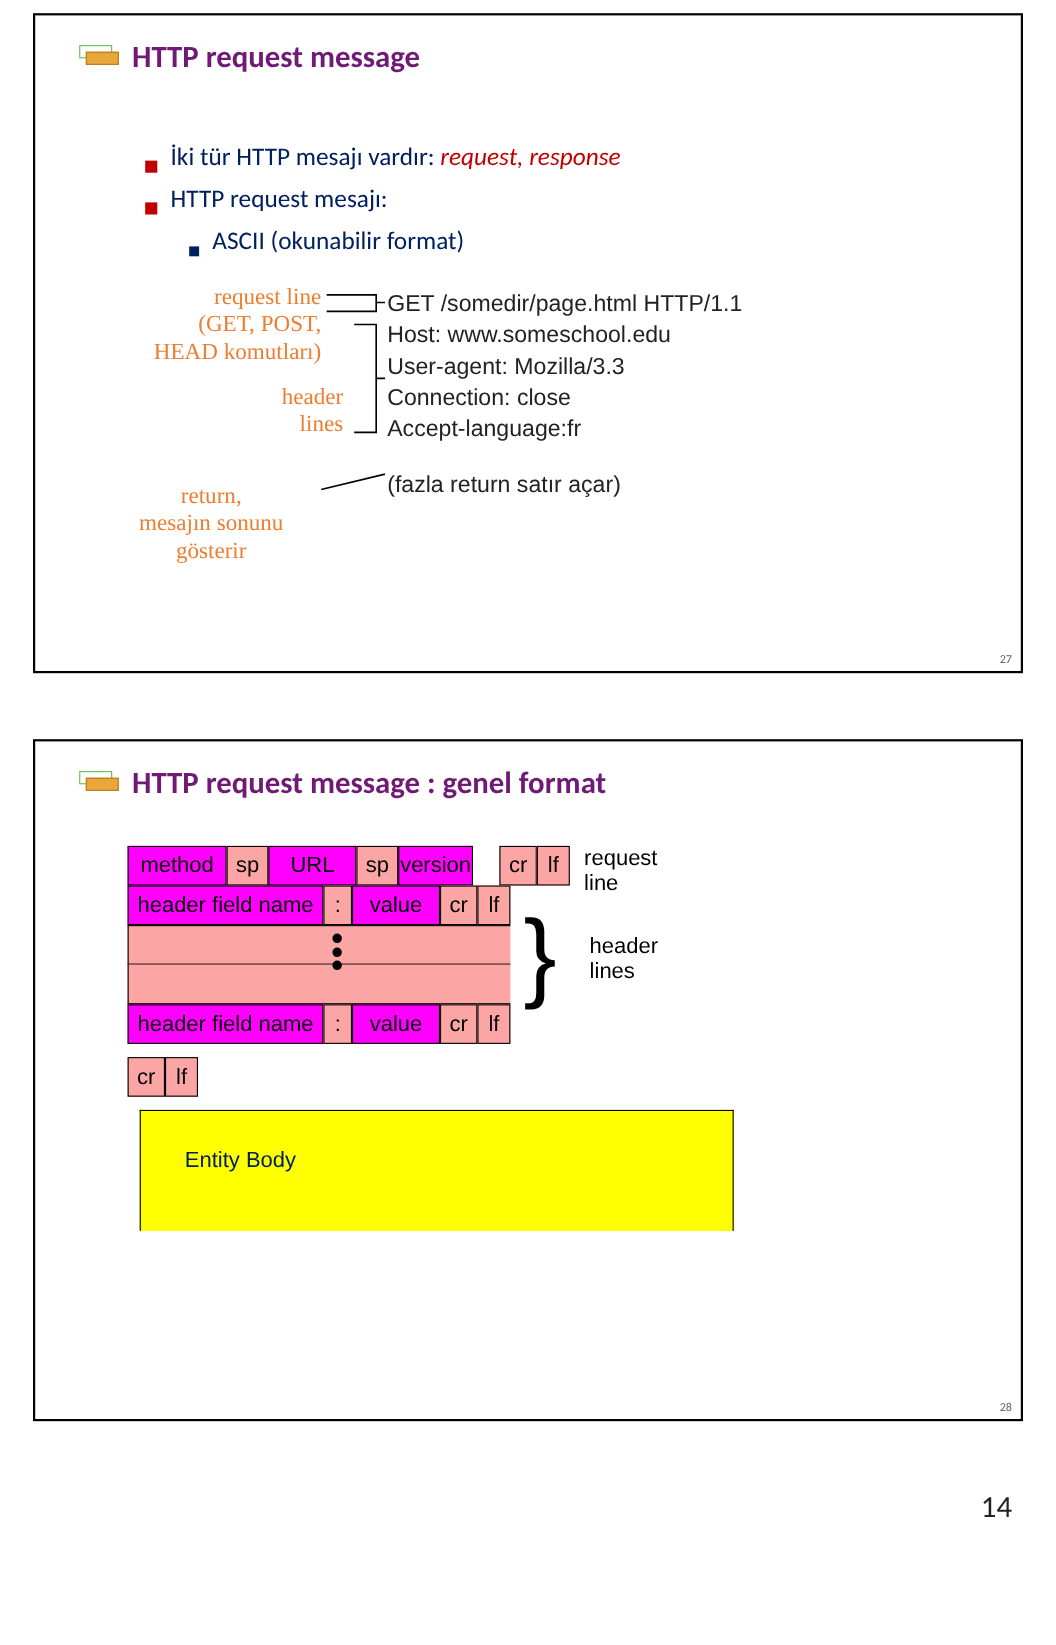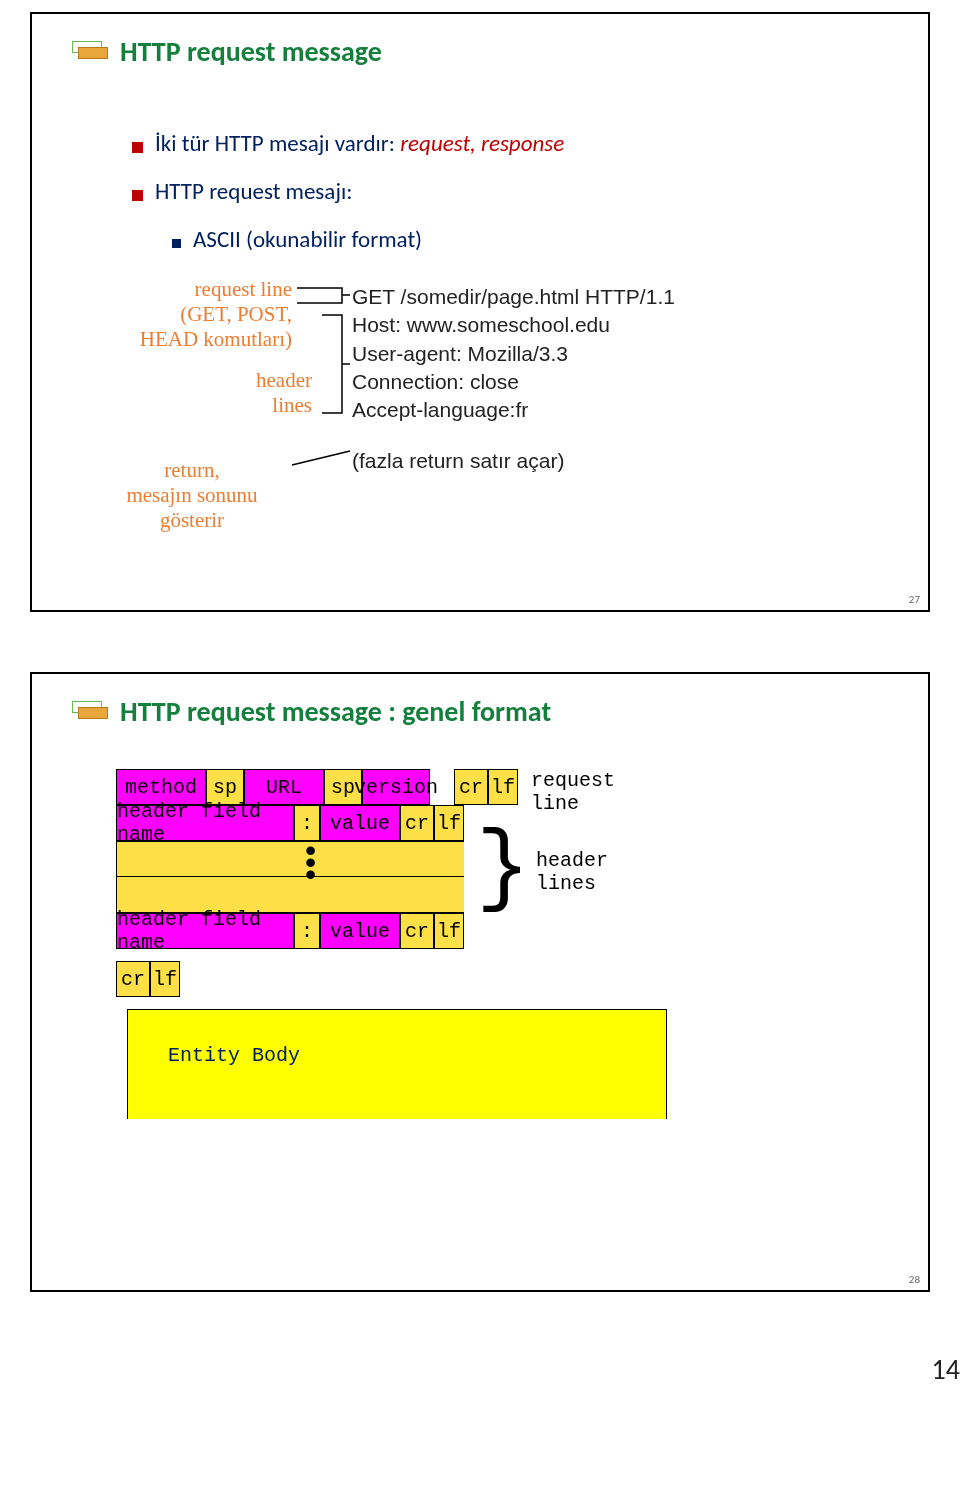--- a/index.html
+++ b/index.html
@@ -41,35 +41,35 @@
     left: 6px;
     background: #e8a63b;
     border-color: #b57a1a;
   }
   .title-icon .bar.back {
     top: 4px;
     left: 0;
     border-color: #6b5;
   }
   .slide h1 {
-    color: #15803d;
+    color: #701a75;
     font-size: 28px;
     font-weight: 700;
     margin: 0;
   }
   .body-list {
     margin: 60px 0 0 80px;
     font-size: 23px;
     color: #002060;
   }
   .li-row {
     display: flex;
-    align-items: center;
+    align-items: flex-end;
     gap: 12px;
-    margin: 20px 0;
+    margin: 10px 0;
   }
   .bullet-sq {
     width: 11px; height: 11px; background: #c00000; margin-top: 9px; flex-shrink:0;
   }
   .sub { margin-left: 40px; }
   .sub .bullet-sq { background:#002060; width:9px;height:9px; margin-top:9px;}
   .italic { font-style: italic; }
   .handw {
     color: #ed7d31;
     font-family: "Comic Sans MS", cursive;
@@ -104,38 +104,39 @@
     position: absolute;
     right: 8px;
     bottom: 4px;
     font-size: 11px;
     color: #666;
   }
   .footer-num {
     text-align: right;
     font-size: 28px;
     color: #222;
+    margin-right: 40px;
     margin-bottom: 20px;
   }
 
   
   .diagram {
     position: relative;
     margin: 40px auto 0 auto;
     width: 700px;
     height: 420px;
-    font-family: Liberation Mono, monospace;
+    font-family: Liberation Sans, sans-serif;
     font-size: 20px;
     color: #000;
     padding-left: 28px;
   }
   .box {
     position: absolute;
     border: 1px solid #000;
-    background: #fde047;
+    background: #fca5a5;
     display: flex;
     align-items: center;
     justify-content: center;
     box-sizing: border-box;
     font-size: 20px;
   }
   .mag { background: #ff00ff; }
   .yellow { background: #ffff00; margin-left: 11px; }
   .brace {
     position: absolute;

